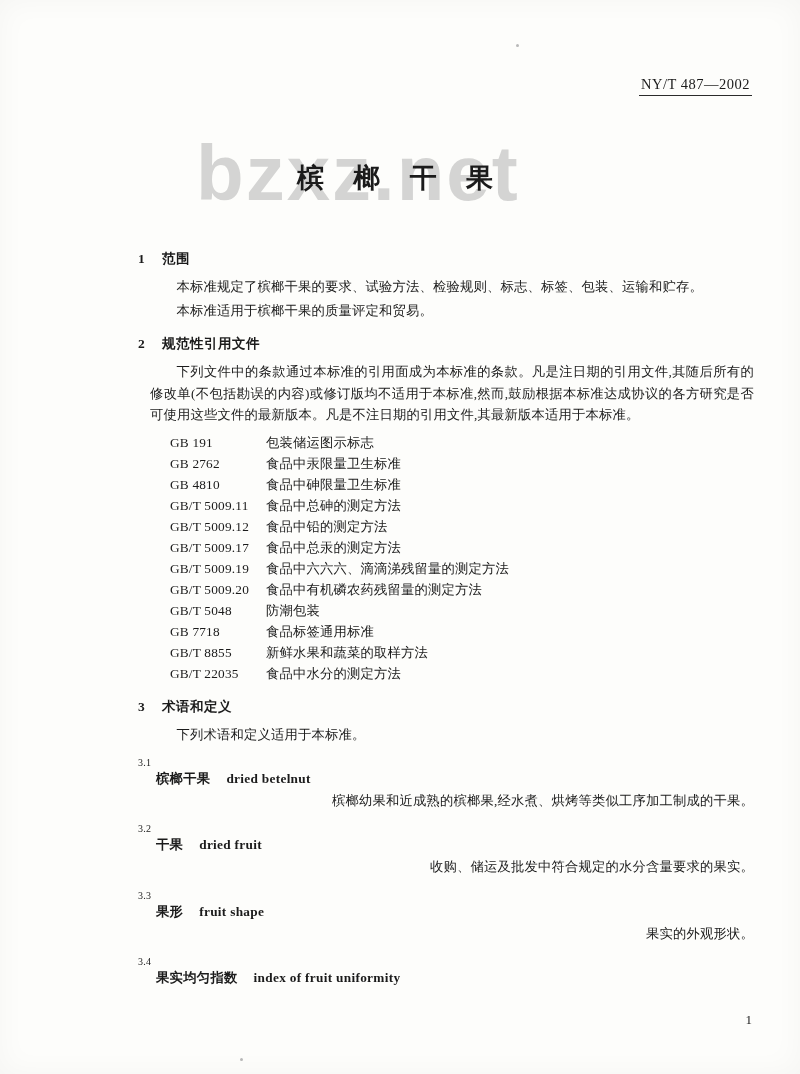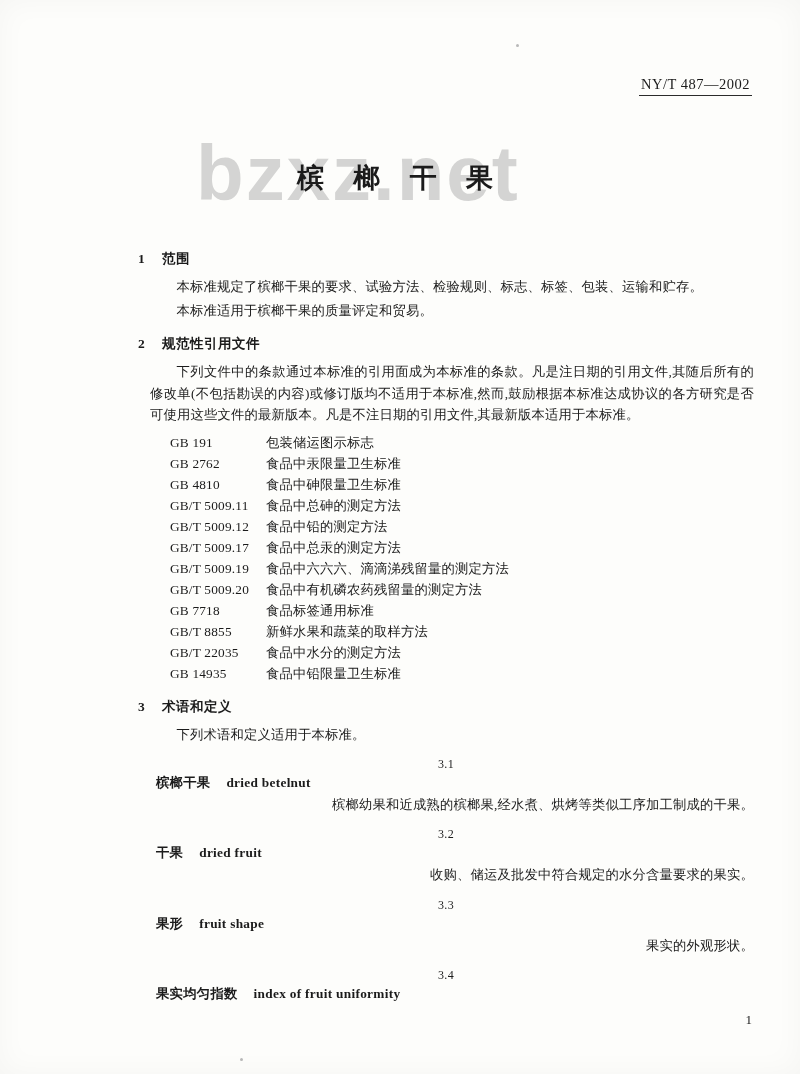--- a/index.html
+++ b/index.html
@@ -98,24 +98,23 @@
     padding-left: 32px;
     letter-spacing: 0.2px;
     white-space: nowrap;
   }
   .ref-list li .code {
     display: inline-block;
     min-width: 96px;
   }
 
   .clause-num {
-    font-size: 12px;
+    font-size: 10px;
     margin: 12px 0 2px 0;
     letter-spacing: 0.3px;
-    text-align: center;
   }
   .term {
     font-size: 13.3px;
     font-weight: 700;
     margin: 2px 0 2px 18px;
     letter-spacing: 0.3px;
   }
   .term .en {
     font-weight: 700;
     margin-left: 16px;
@@ -172,24 +171,24 @@
 
     <ul class="ref-list">
       <li><span class="code">GB 191</span><span>包装储运图示标志</span></li>
       <li><span class="code">GB 2762</span><span>食品中汞限量卫生标准</span></li>
       <li><span class="code">GB 4810</span><span>食品中砷限量卫生标准</span></li>
       <li><span class="code">GB/T 5009.11</span><span>食品中总砷的测定方法</span></li>
       <li><span class="code">GB/T 5009.12</span><span>食品中铅的测定方法</span></li>
       <li><span class="code">GB/T 5009.17</span><span>食品中总汞的测定方法</span></li>
       <li><span class="code">GB/T 5009.19</span><span>食品中六六六、滴滴涕残留量的测定方法</span></li>
       <li><span class="code">GB/T 5009.20</span><span>食品中有机磷农药残留量的测定方法</span></li>
+      <li><span class="code">GB/T 5048</span><span>防潮包装</span></li>
       <li><span class="code">GB 7718</span><span>食品标签通用标准</span></li>
       <li><span class="code">GB/T 8855</span><span>新鲜水果和蔬菜的取样方法</span></li>
       <li><span class="code">GB/T 22035</span><span>食品中水分的测定方法</span></li>
-      <li><span class="code">GB 14935</span><span>食品中铅限量卫生标准</span></li>
     </ul>
 
     <div class="sec-head">
       <span class="num">3</span><span>术语和定义</span>
     </div>
     <p class="para">下列术语和定义适用于本标准。</p>
 
     <div class="clause-num">3.1</div>
     <div class="term">
       <span>槟榔干果</span><span class="en">dried betelnut</span>

